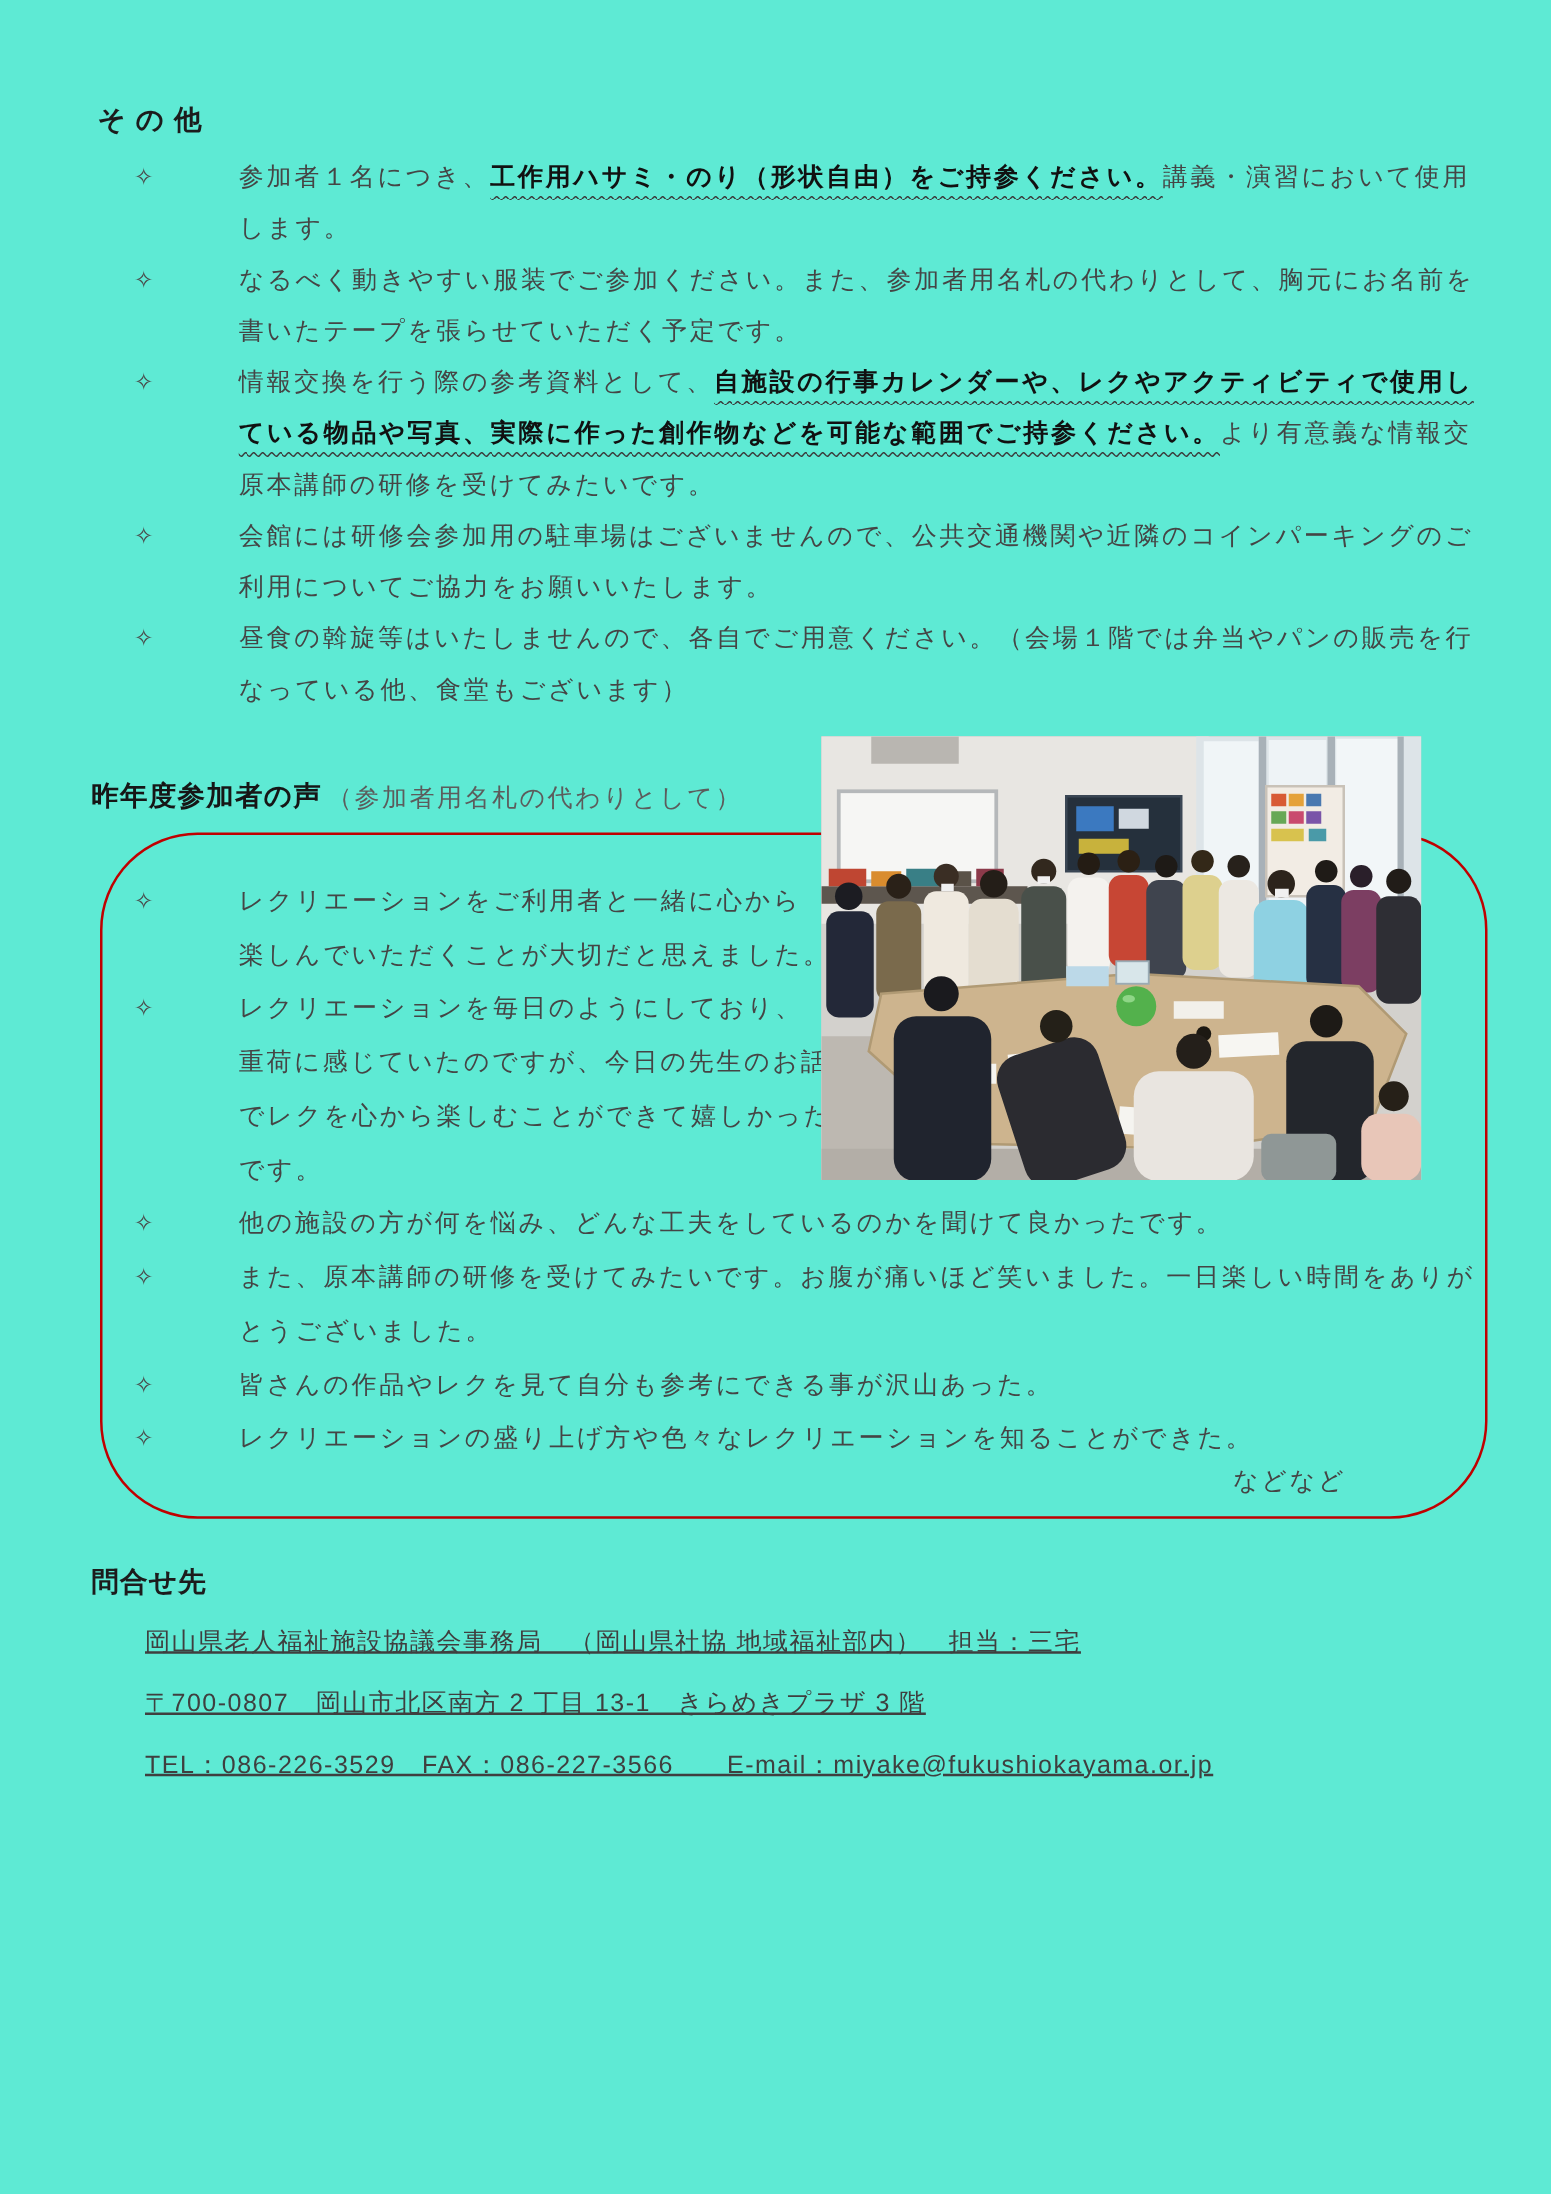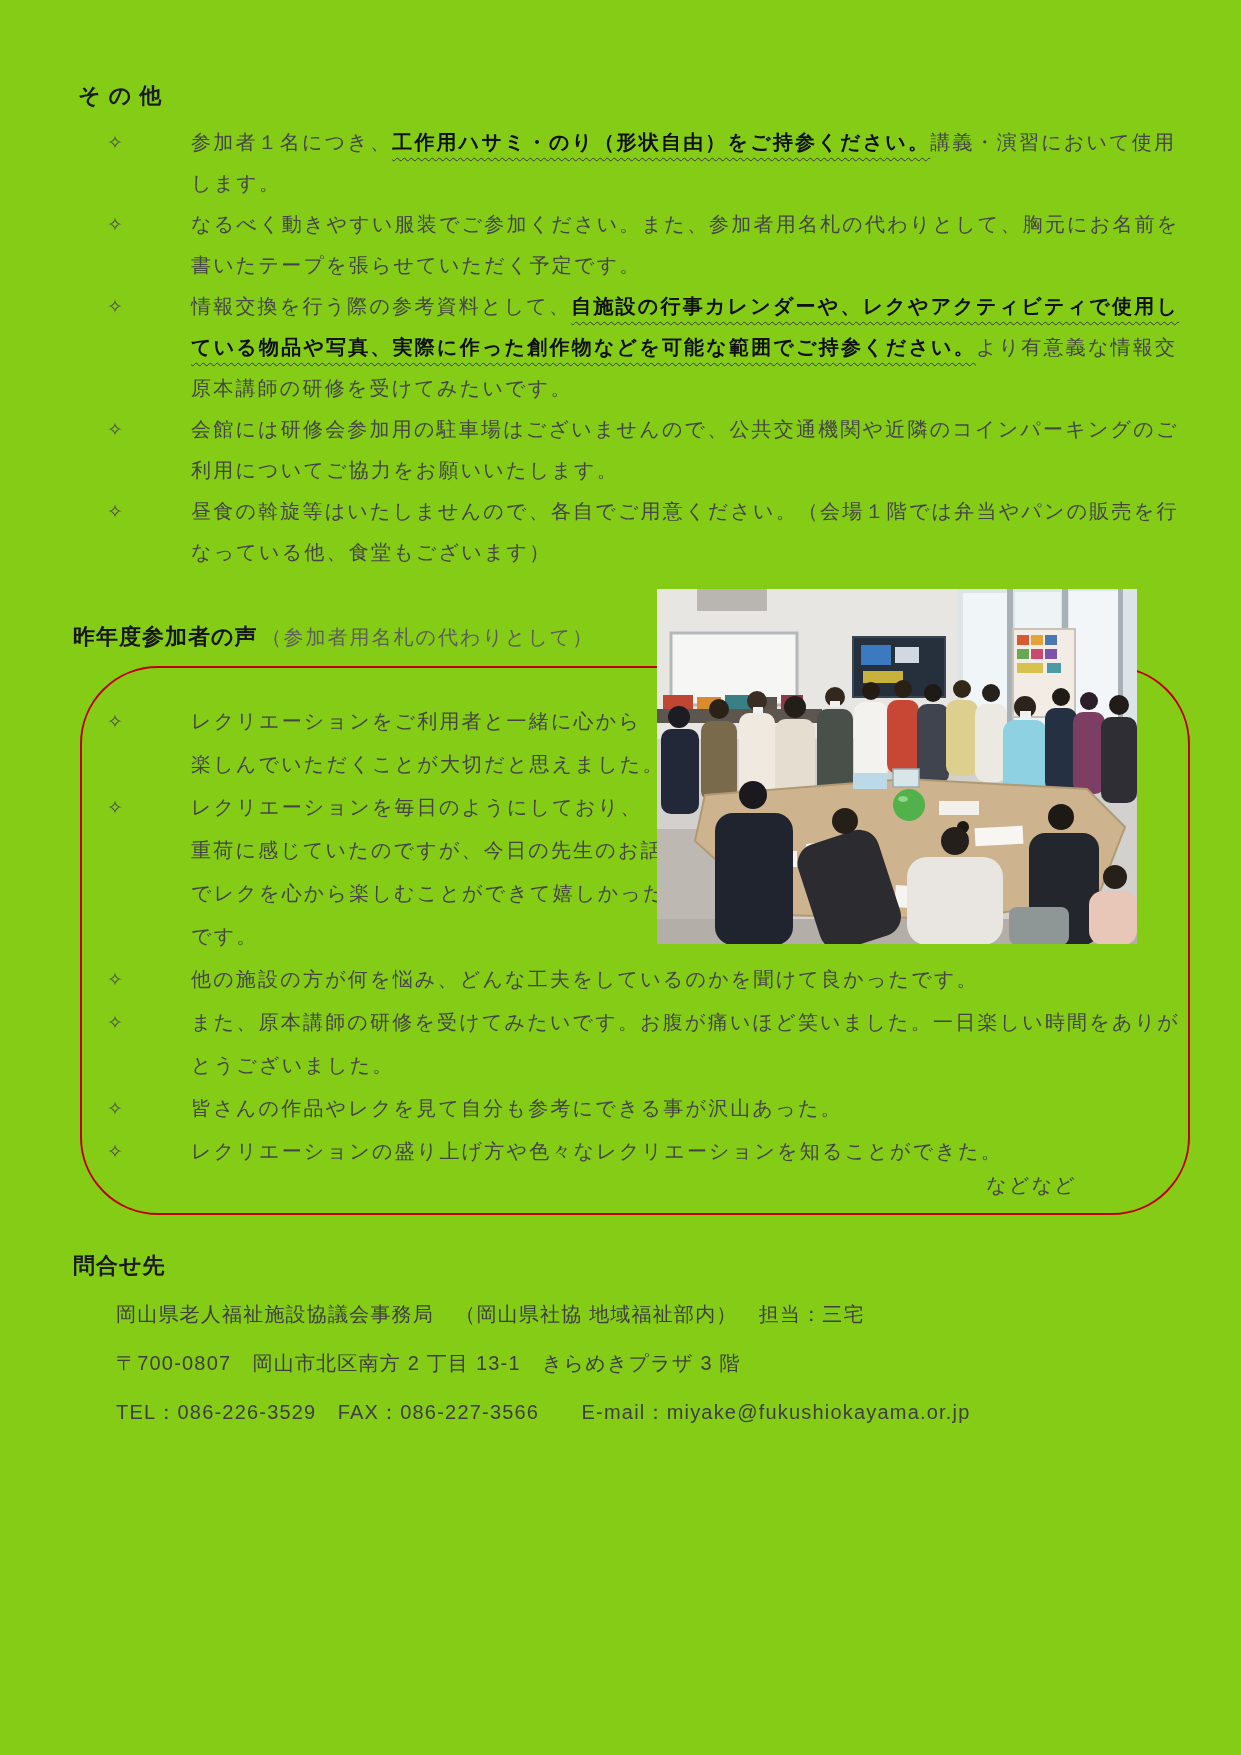--- a/index.html
+++ b/index.html
@@ -1,17 +1,17 @@
 <!DOCTYPE html>
 <html lang="ja"><head>
 <meta charset="utf-8">
 <style>
   html,body{margin:0;padding:0;background:#ffffff;}
   .page{
-    position:relative;width:1241px;height:1755px;background:#84cc16;
+    position:relative;width:1241px;height:1755px;background:#5eead4;
     font-family:"Liberation Sans",sans-serif;color:#454545;overflow:hidden;
   }
   .sec-title{position:absolute;margin:0;font-size:22px;font-weight:700;color:#1c1c1c;letter-spacing:1px;line-height:28px;}
   .title-other{left:78px;top:82px;}
   .contact-title{left:73px;top:1252px;}
 
   .list{position:absolute;}
   .other-list{left:107px;top:122px;z-index:2;}
   .comments{left:107px;top:700px;z-index:2;}
   .item{display:flex;align-items:flex-start;}
@@ -20,39 +20,39 @@
   .lines{min-width:0;margin-left:48px;}
   .line{font-size:20px;line-height:41px;letter-spacing:2.2px;white-space:nowrap;color:#454545;}
   .comments .line{line-height:43px;}
   .em{
     font-weight:700;color:#111111;
     text-decoration:underline;text-decoration-style:wavy;text-decoration-color:#3a3a3a;text-decoration-thickness:1px;
     text-underline-offset:8px;
     background-image:linear-gradient(#3a3a3a,#3a3a3a);
     background-repeat:no-repeat;background-size:100% 1.5px;background-position:0 31px;
   }
-  .voices-header{position:absolute;left:73px;top:622px;display:flex;align-items:center;z-index:2;}
+  .voices-header{position:absolute;left:73px;top:622px;display:flex;align-items:flex-end;z-index:2;}
   .vh-main{font-size:22px;font-weight:700;color:#161616;letter-spacing:1px;}
   .vh-sub{font-size:20px;color:#5c5c5c;letter-spacing:2px;margin-left:4px;}
 
   .voices-box{
     position:absolute;left:80px;top:666px;width:1106px;height:545px;
     border:2.5px solid #c00000;border-radius:78px;z-index:1;background:transparent;
   }
   .tail{
     position:absolute;left:107px;top:1164px;width:970px;text-align:right;
     font-size:20px;line-height:43px;letter-spacing:2.2px;color:#454545;z-index:2;
   }
   .photo{
     position:absolute;left:657px;top:589px;width:480px;height:355px;z-index:3;overflow:hidden;background:#d3d1cd;
   }
   .photo svg{display:block;}
 
   .contact-lines{position:absolute;left:116px;top:1290px;}
-  .cline{font-size:20px;line-height:49px;letter-spacing:1.2px;white-space:nowrap;color:#3f3f3f;}
+  .cline{font-size:20px;line-height:49px;letter-spacing:1.2px;white-space:nowrap;color:#3f3f3f;text-decoration:underline;}
 </style>
 </head>
 <body>
 
 <div class="page">
 
   <h1 class="sec-title title-other">そ の 他</h1>
 
   <div class="list other-list">
 

